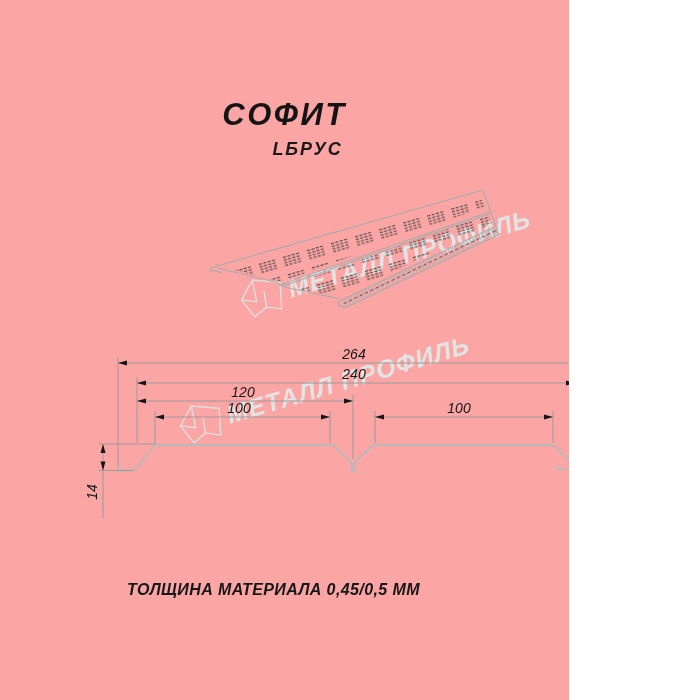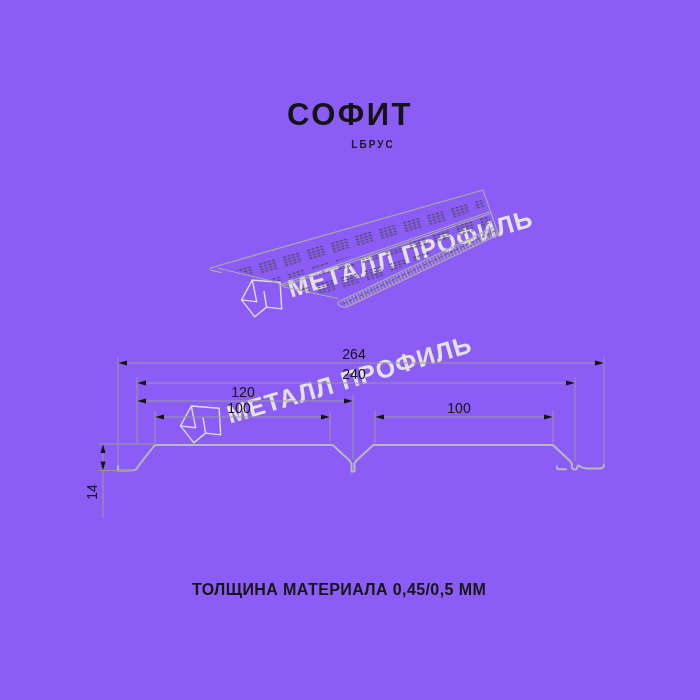--- a/index.html
+++ b/index.html
@@ -1,26 +1,26 @@
 <!DOCTYPE html>
 <html><head>
 <meta charset="utf-8">
 <style>
   html,body{margin:0;padding:0;background:#fff;}
   .page{
-    position:relative;width:700px;height:700px;background:#8b5cf6;overflow:hidden;
-    font-family:"Liberation Sans",sans-serif;color:#111;
+    position:relative;width:569px;height:700px;background:#fca5a5;overflow:hidden;
+    font-family:"Liberation Sans",sans-serif;color:#111;font-style:italic;
   }
   .title{
     position:absolute;top:97px;left:0;right:0;text-align:center;
     font-size:31px;font-weight:700;letter-spacing:2.5px;color:#141414;
   }
   .subtitle{
     position:absolute;top:139px;left:0;right:0;text-align:center;
-    font-size:10px;font-weight:700;letter-spacing:2px;color:#1a1a1a;margin-left:46px;
+    font-size:18px;font-weight:700;letter-spacing:2px;color:#1a1a1a;margin-left:46px;
   }
   .footer-note{
     position:absolute;top:581px;left:0;right:0;text-align:center;
     transform:translateX(-11px);
     font-size:16px;font-weight:600;letter-spacing:.4px;color:#161616;
   }
   svg.canvas{position:absolute;left:0;top:0;}
   .dim-text{font-family:"Liberation Sans",sans-serif;font-size:14px;fill:#161616;}
   .wm-text{font-family:"Liberation Sans",sans-serif;font-size:25px;font-weight:700;fill:#e3e3e3;letter-spacing:1px;}
 </style>

